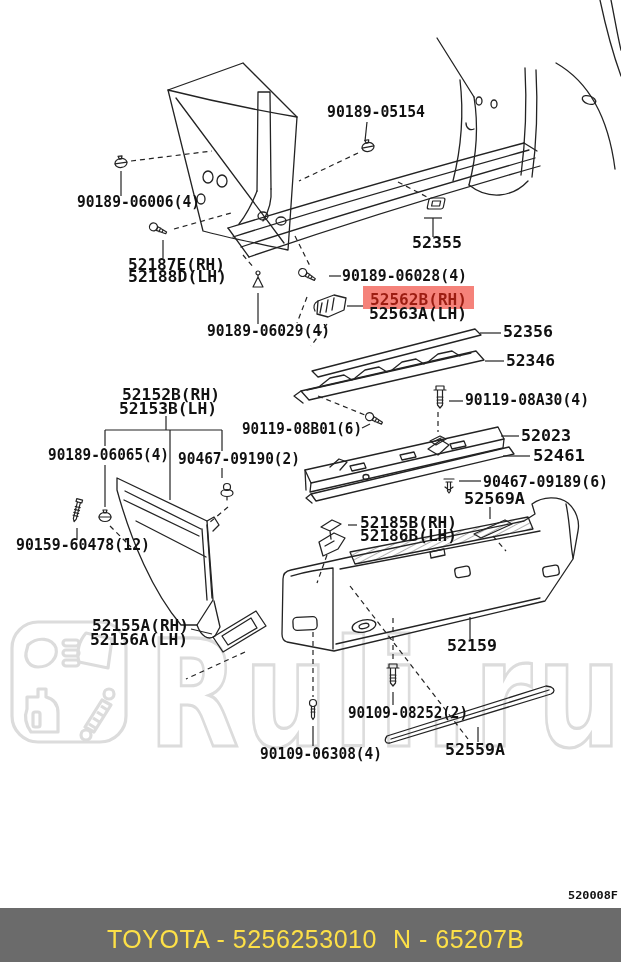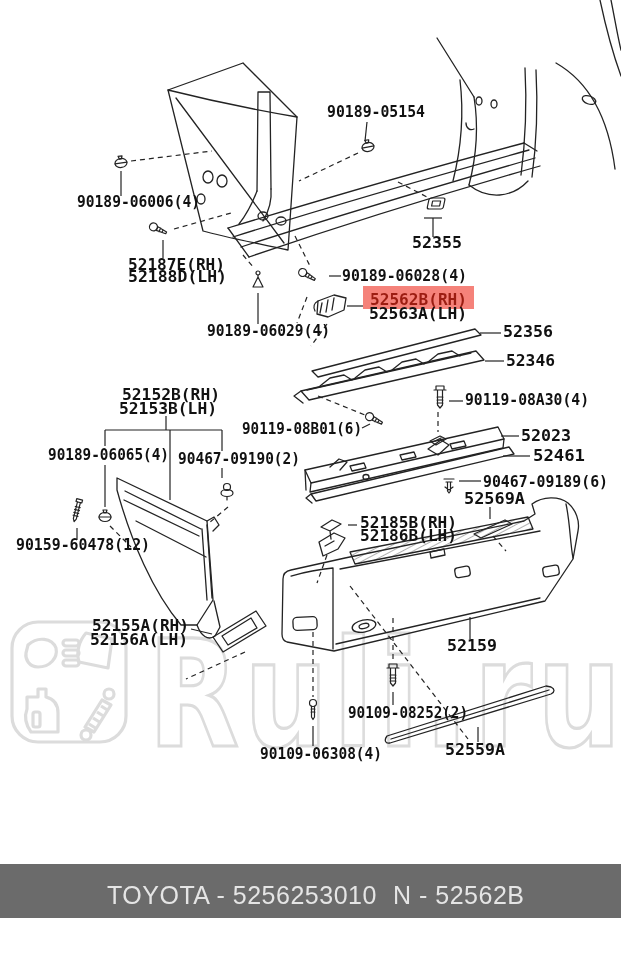--- a/index.html
+++ b/index.html
@@ -10,22 +10,22 @@
   .wm{stroke:var(--wm-color,#dcdcdc);fill:none;stroke-width:3.2;stroke-linejoin:round}
   .wm-text{font-family:"DejaVu Sans",sans-serif;font-weight:bold;font-size:148px;
            fill:#ffffff;fill-opacity:.01;stroke:var(--wm-color,#dcdcdc);stroke-width:3.2;letter-spacing:6px}
   .lbl{font-family:"DejaVu Sans Mono",monospace;font-weight:700;font-size:16px;fill:#111}
   .lbl.small{font-size:10.5px;font-weight:700}
   .lbl.hltext{fill:var(--hl-text,#9c1d12)}
   .hl{fill:var(--hl-bg,#f5827a)}
   .leader{stroke:#232323;stroke-width:1.2;fill:none}
   .dash{stroke:#232323;stroke-width:1.2;fill:none;stroke-dasharray:5 4}
   .glyph{stroke:#232323;fill:none;stroke-width:1.2;stroke-linejoin:round;stroke-linecap:round}
-  .footer{position:absolute;left:0;top:864px;width:621px;height:54px;
-          background:var(--footer-bg,#6b6b6b);color:#e5e5e5;font-size:25px;letter-spacing:.5px}
+  .footer{position:absolute;left:0;top:908px;width:621px;height:54px;
+          background:var(--footer-bg,#6b6b6b);color:#fde047;font-size:25px;letter-spacing:.5px}
   .footer .fl{position:absolute;left:107px;top:17px;white-space:pre}
   .footer .fr{position:absolute;left:393px;top:17px;white-space:pre}
 </style>
 </head>
 <body>
 
 <div class="stage">
 
   <svg id="diagram-svg" width="621" height="970" viewBox="0 0 621 970">
     <defs>
@@ -315,15 +315,15 @@
         <text x="447" y="651" textLength="50" lengthAdjust="spacingAndGlyphs" class="lbl">52159</text>
         <text x="348" y="718" textLength="120" lengthAdjust="spacingAndGlyphs" class="lbl">90109-08252(2)</text>
         <text x="260" y="759" textLength="122" lengthAdjust="spacingAndGlyphs" class="lbl">90109-06308(4)</text>
         <text x="445" y="755" textLength="60" lengthAdjust="spacingAndGlyphs" class="lbl">52559A</text>
         <text x="568" y="899" textLength="50" lengthAdjust="spacingAndGlyphs" class="lbl small">520008F</text>
       </g>
   </svg>
 
   <div class="footer">
     <span class="fl">TOYOTA - 5256253010</span>
-    <span class="fr">N - 52562B</span>
+    <span class="fr">N - 65207B</span>
   </div>
 </div>
 
 </body></html>

